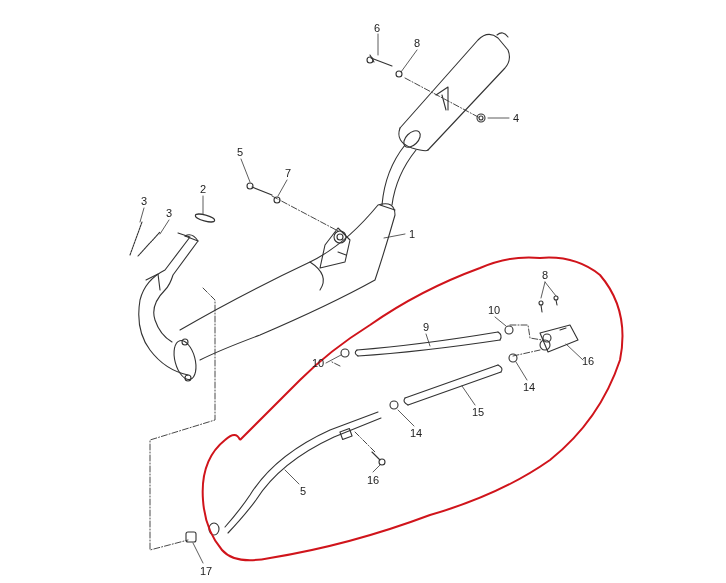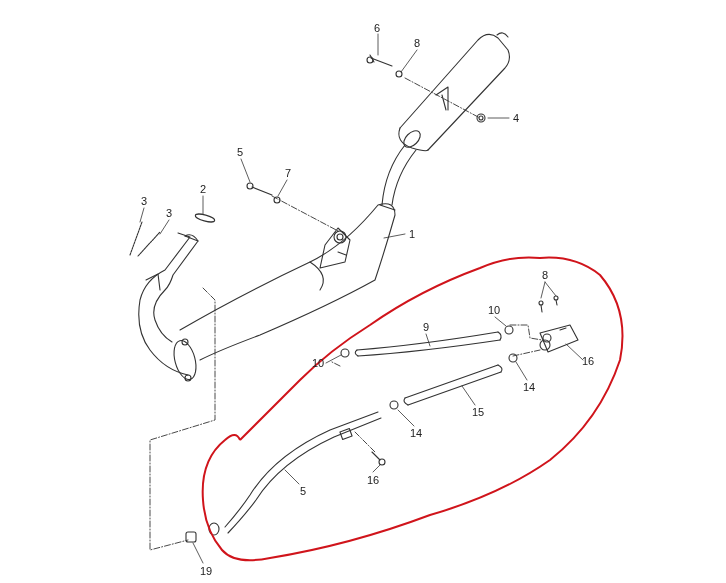--- a/index.html
+++ b/index.html
@@ -162,15 +162,15 @@
 <span class="lbl" style="left:417px;top:43px">8</span>
 <span class="lbl" style="left:426px;top:327px">9</span>
 <span class="lbl" style="left:318px;top:363px">10</span>
 <span class="lbl" style="left:494px;top:310px">10</span>
 <span class="lbl" style="left:588px;top:361px">16</span>
 <span class="lbl" style="left:545px;top:275px">8</span>
 <span class="lbl" style="left:478px;top:412px">15</span>
 <span class="lbl" style="left:529px;top:387px">14</span>
 <span class="lbl" style="left:416px;top:433px">14</span>
 <span class="lbl" style="left:303px;top:491px">5</span>
-<span class="lbl" style="left:206px;top:571px">19</span>
+<span class="lbl" style="left:206px;top:571px">17</span>
 <span class="lbl" style="left:373px;top:480px">16</span>
 </div>
 
 </body></html>

